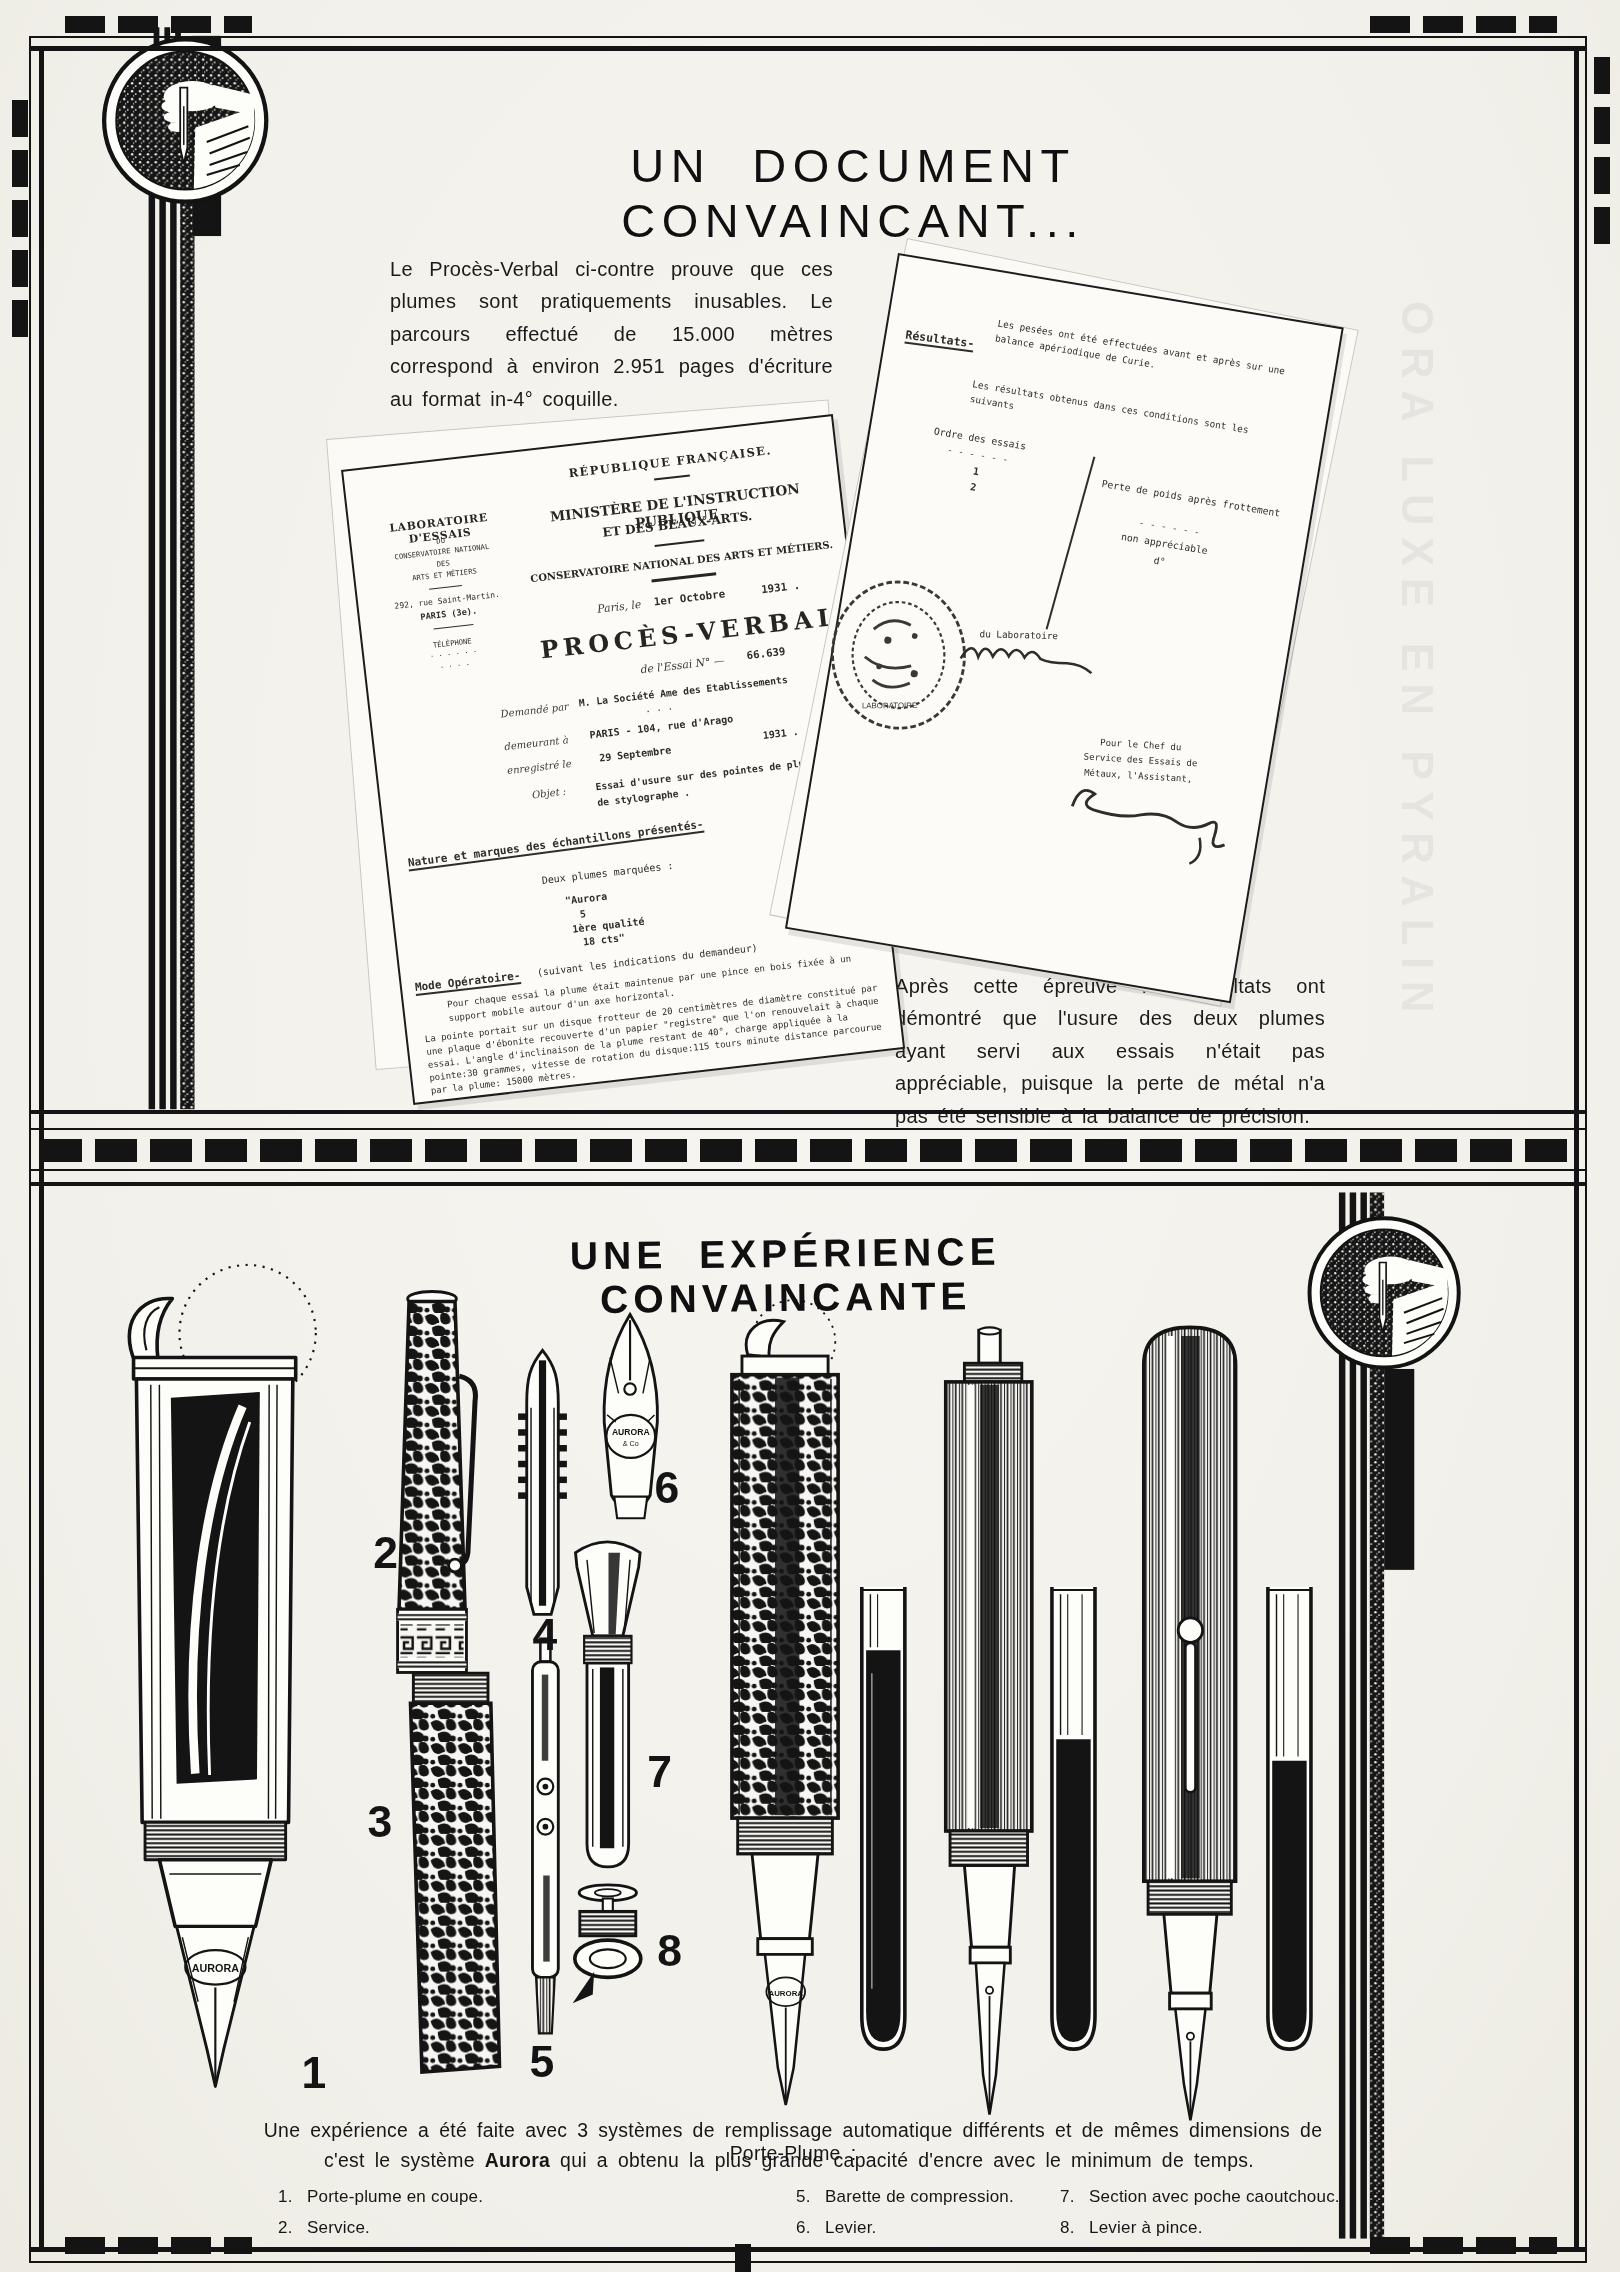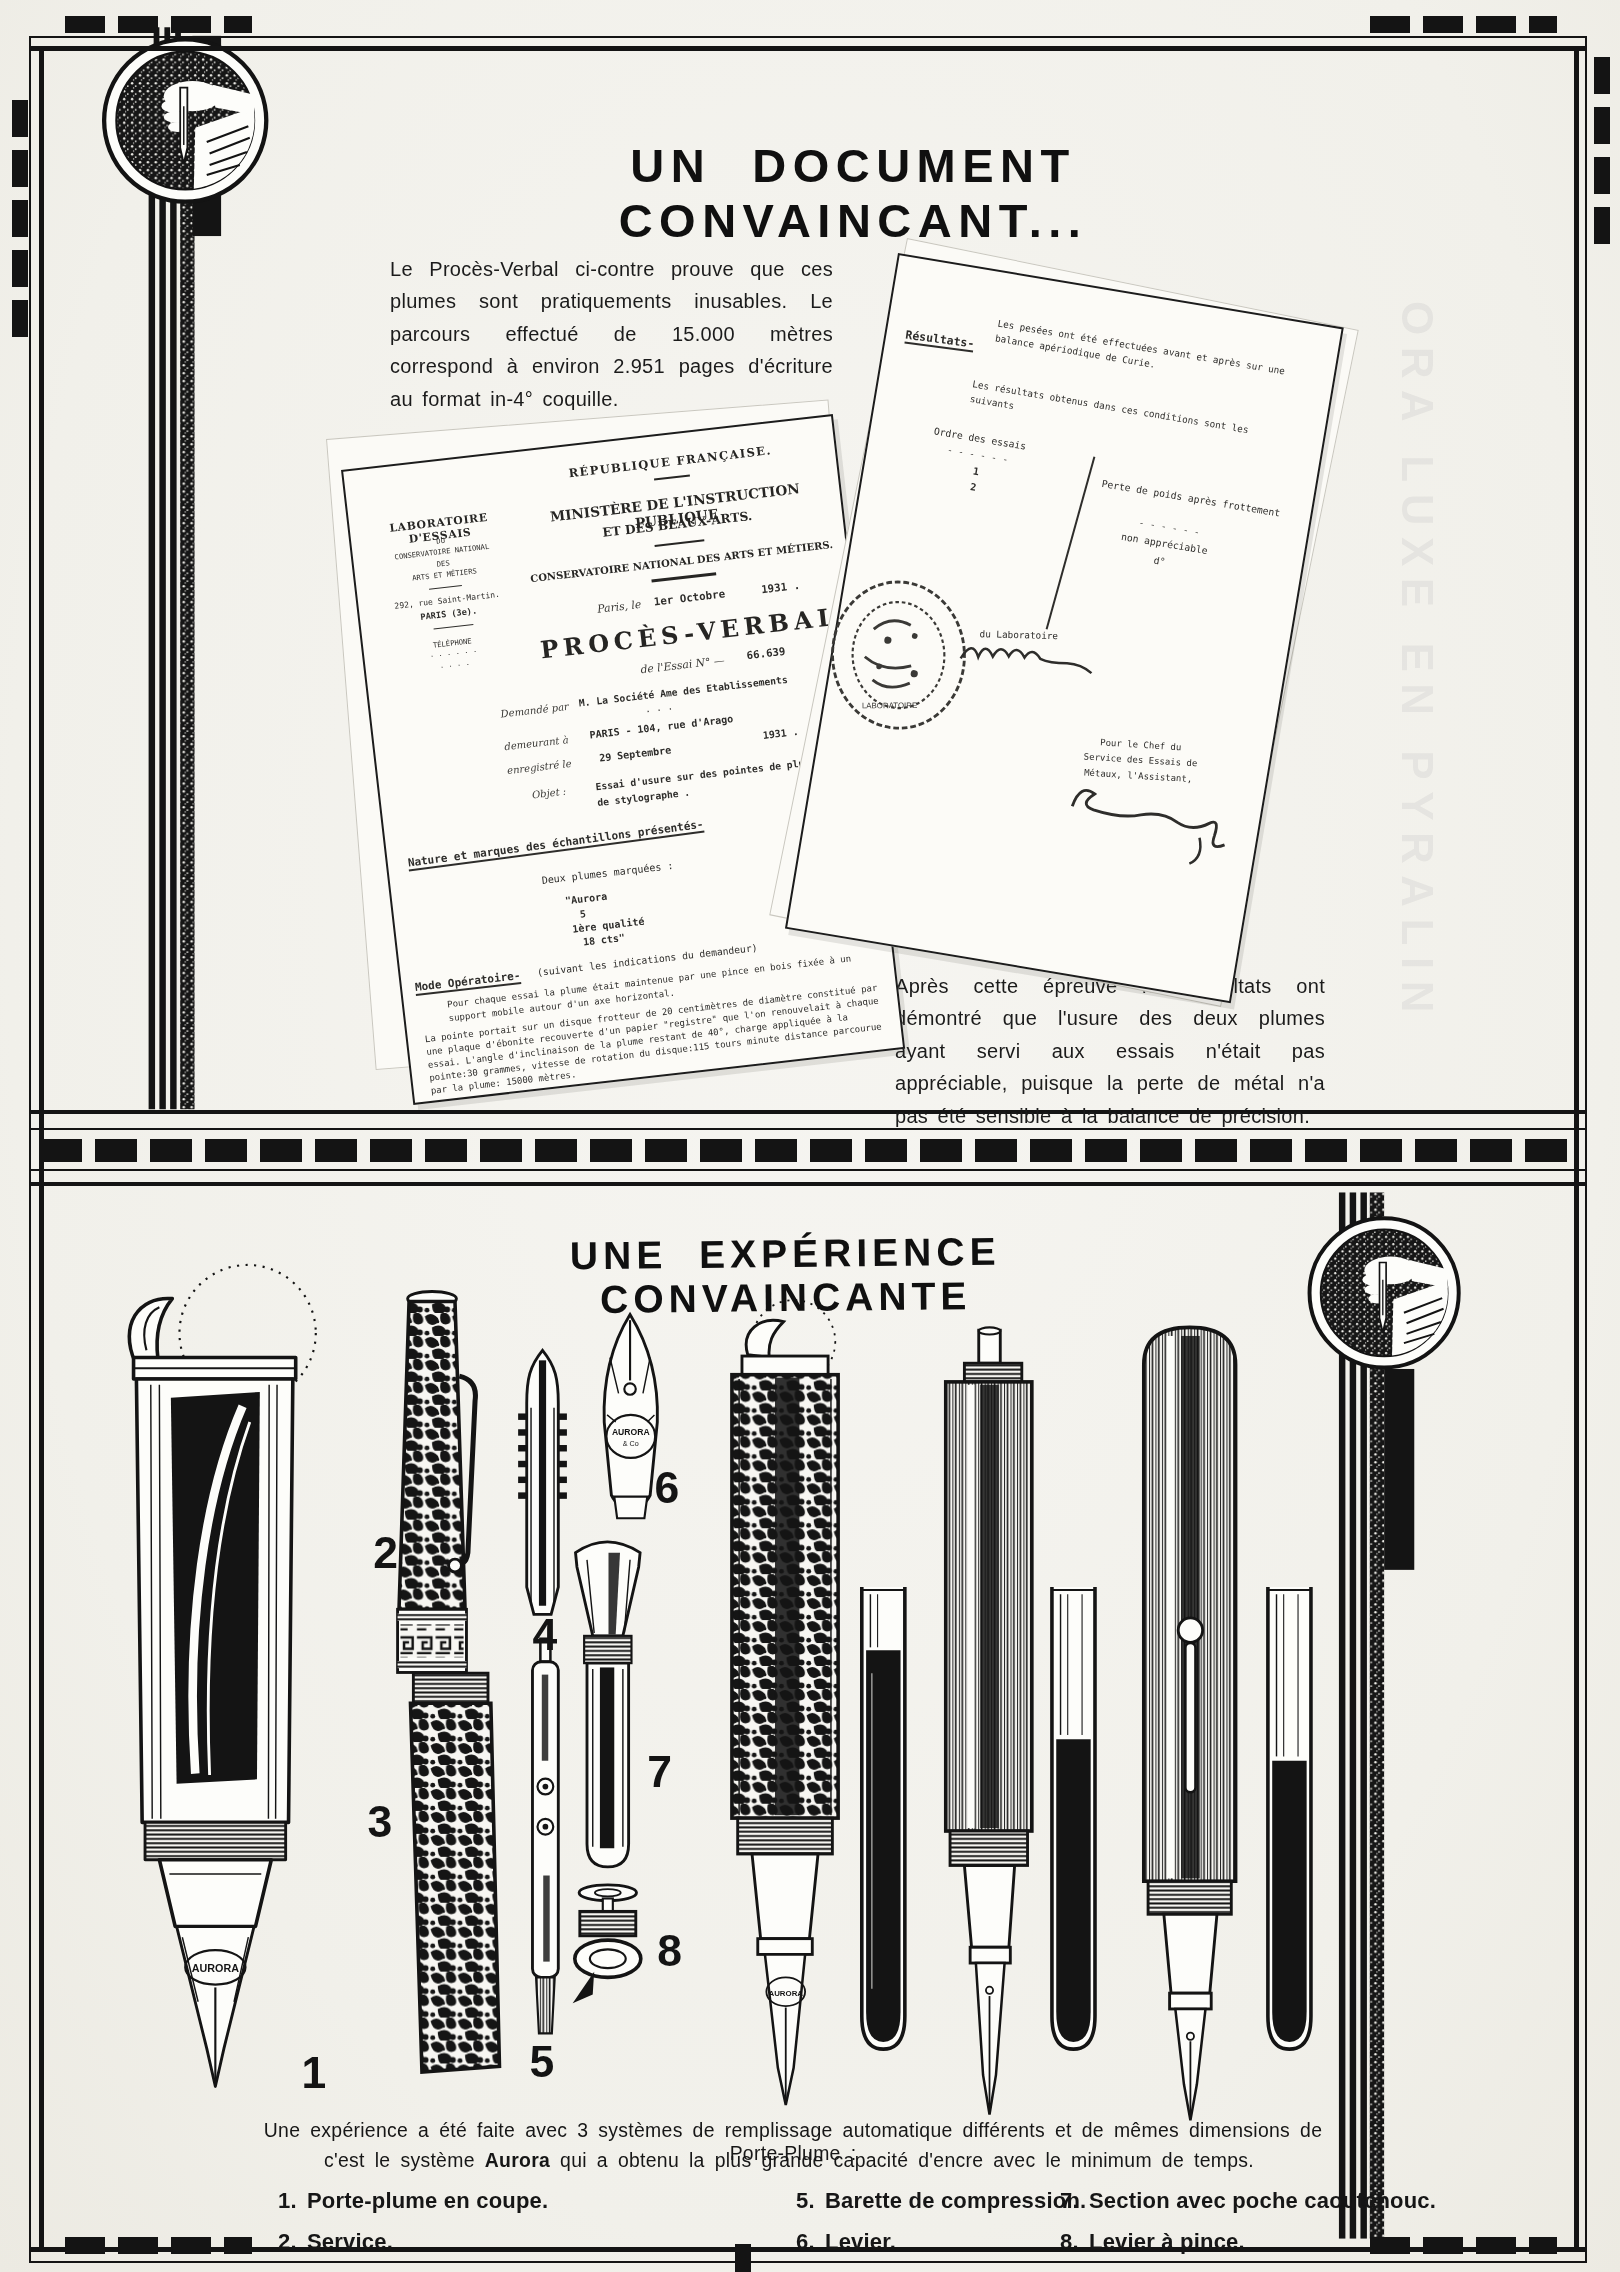--- a/index.html
+++ b/index.html
@@ -7,34 +7,34 @@
         background:radial-gradient(ellipse at 50% 40%, #f6f5f1 0%, #f1f0ea 70%, #eceae2 100%);
         font-family:"Liberation Sans", sans-serif;color:#171717;}
   .abs{position:absolute;}
   
   .rule{position:absolute;background:#141414;}
   .chain{position:absolute;background:repeating-linear-gradient(90deg,#141414 0 40px,transparent 40px 53px);}
   .vchain{position:absolute;background:repeating-linear-gradient(180deg,#141414 0 37px,transparent 37px 50px);}
   
   .divchain{position:absolute;background:repeating-linear-gradient(90deg,#141414 0 42px,transparent 42px 55px);}
   
-  .title-1{position:absolute;font-weight:bold;font-size:47px;letter-spacing:6.5px;word-spacing:21.5px;color:#101010;text-align:center;}
+  .title-1{position:absolute;font-weight:normal;font-size:47px;letter-spacing:6.5px;word-spacing:21.5px;color:#101010;text-align:center;}
   .title-2{position:absolute;font-weight:bold;font-size:39px;letter-spacing:5px;word-spacing:16px;color:#101010;text-align:center;transform:rotate(-0.6deg);}
   .para{position:absolute;font-size:20px;line-height:1.62;letter-spacing:0.3px;word-spacing:3.6px;color:#1b1b1b;text-align:justify;}
   
   .sheet-back{position:absolute;background:#fbfaf6;border:1.4px solid #c9c7bf;}
   .doc{position:absolute;background:#fcfbf7;border:2.9px solid #1c1c1c;box-shadow:4.3px 5.7px 0 rgba(60,58,50,.12);}
   .doc *{position:absolute;}
   .tw{font-family:"DejaVu Sans Mono", monospace;color:#2e2d2b;}
   .script{font-family:"DejaVu Serif", serif;font-style:italic;color:#3a3936;}
   .stencil{font-family:"DejaVu Serif", serif;font-weight:bold;color:#262523;}
   .uline{border-bottom:2.2px solid #2e2d2b;}
   
   .caption{position:absolute;font-size:19.4px;letter-spacing:0.3px;word-spacing:4.3px;color:#161616;text-align:center;}
-  .legend-col{position:absolute;font-size:22px;letter-spacing:0.2px;color:#161616;line-height:1.85;white-space:nowrap;font-weight:bold;}
+  .legend-col{position:absolute;font-size:17px;letter-spacing:0.2px;color:#161616;line-height:1.85;white-space:nowrap;}
   .lnum{display:inline-block;min-width:29px;}
   
   .ghost{position:absolute;writing-mode:vertical-rl;font-weight:bold;font-size:44px;letter-spacing:11.5px;color:rgba(25,25,30,0.055);}
   svg text{font-family:"Liberation Sans", sans-serif;}
 </style>
 </head>
 <body>
 
 <div id="page">
 

